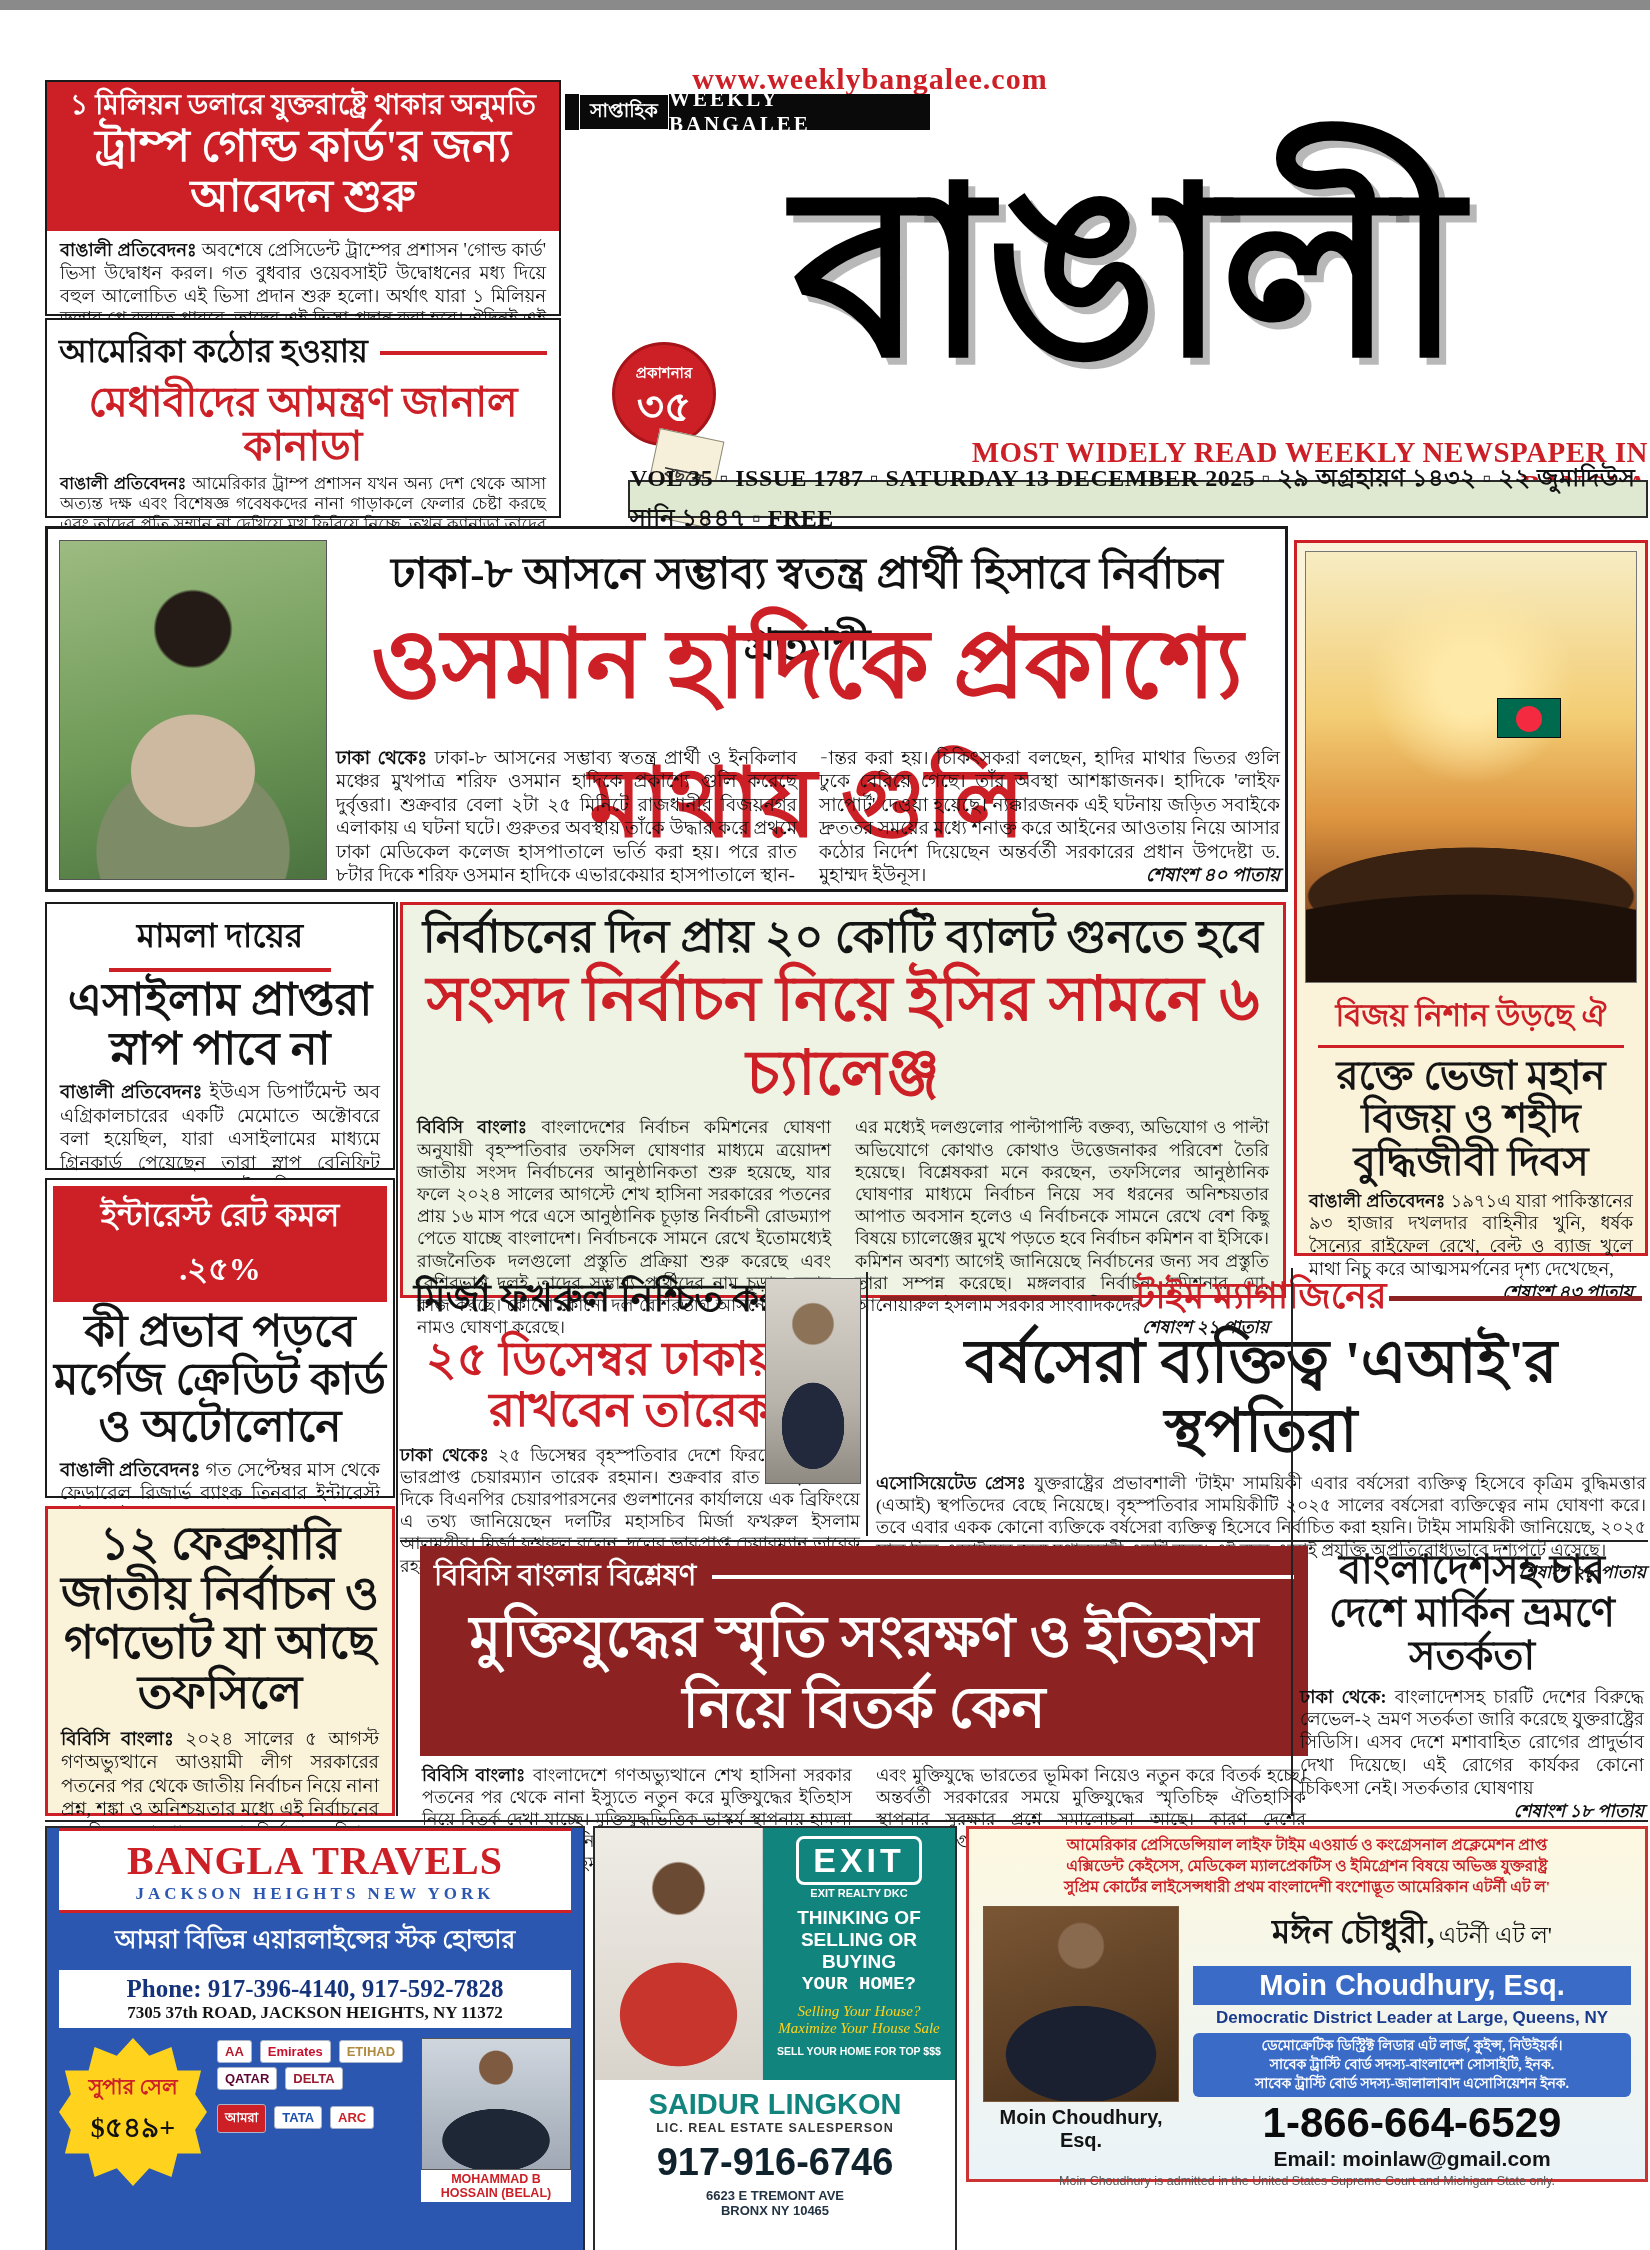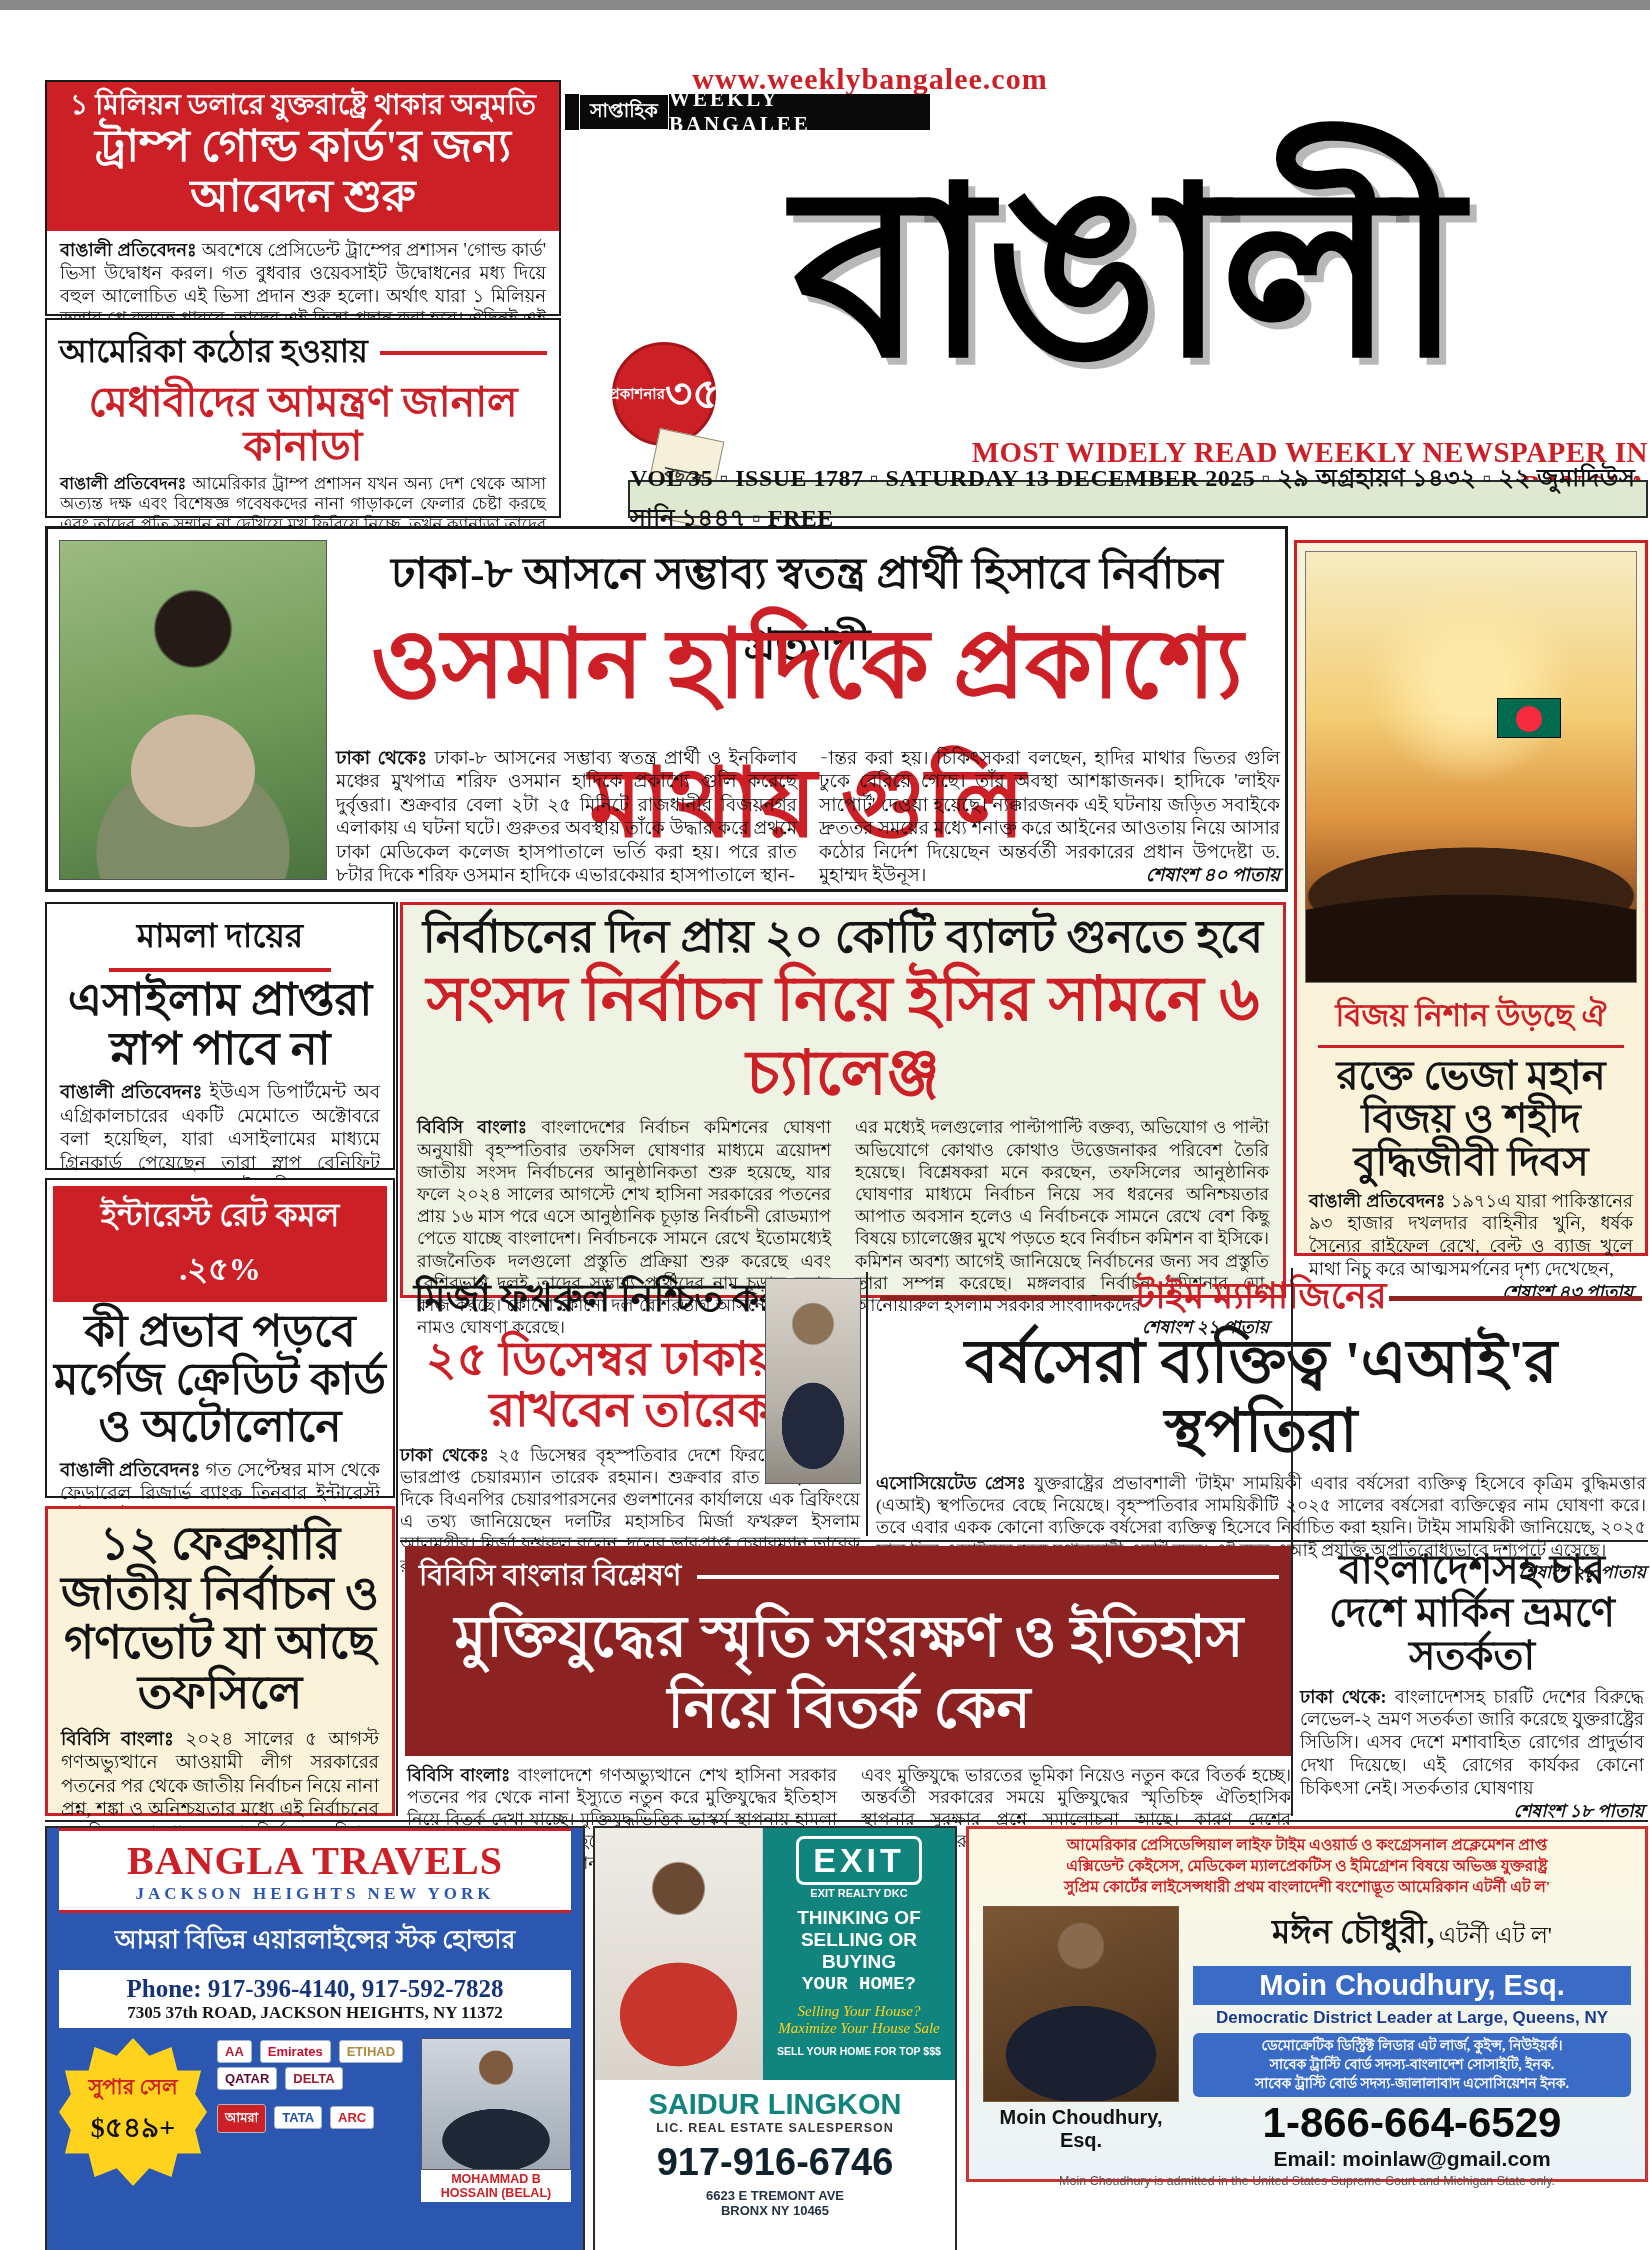--- a/index.html
+++ b/index.html
@@ -31,21 +31,21 @@
   .vline{width:2px;background:#222}
   .hline{height:2px;background:#222}
   
   .website{font-weight:bold;color:var(--red);font-size:30px;letter-spacing:1px;text-align:center}
   .blackbar{background:#0a0a0a;color:#fff;display:flex;align-items:center;justify-content:flex-start;padding:0 14px}
   .saptahik{border:1px solid #fff;padding:1px 10px;font-size:19px;font-weight:bold}
   .wbname{font-size:21px;letter-spacing:3px;font-weight:bold}
   .biglogo{font-weight:bold;font-size:235px;line-height:320px;text-align:center;color:#000;
            text-shadow:7px 7px 0 rgba(0,0,0,.28);letter-spacing:-6px;white-space:nowrap}
   .badge-circle{width:104px;height:104px;border-radius:50%;background:var(--red);color:#fff;
-    display:flex;align-items:center;justify-content:center;border:3px solid #a51419}
+    display:flex;flex-direction:column;align-items:center;justify-content:center;border:3px solid #a51419}
   .badge-circle .t{font-size:15px;font-weight:bold}
   .badge-circle .n{font-size:42px;font-weight:bold;line-height:1}
   .badge-card{width:66px;height:88px;background:#f6efd9;border:1px solid #8a8a76;transform:rotate(12deg);
     display:flex;align-items:center;justify-content:center;font-size:18px;font-weight:bold;color:#333}
   .tagline{color:var(--red);font-weight:bold;font-size:29px;text-align:right;letter-spacing:.5px}
   .volbar{background:var(--barbg);border:2px solid #2a2a2a;display:flex;align-items:center;justify-content:center;
     font-size:24px;font-weight:bold;letter-spacing:.5px;color:#111}
   
   .redbanner{background:var(--red);color:#fff;text-align:center;padding:6px 4px 8px}
   .redbanner .l1{font-size:28px;font-weight:bold;line-height:1.2}
@@ -187,21 +187,21 @@
   <section class="abs" style="left:874px;top:1258px;width:774px;height:268px">
     <div style="display:flex;align-items:center;gap:3px;padding:0 6px">
       <div style="height:5px;background:var(--maroon);flex:1"></div>
       <div class="kick redtxt" style="font-size:36px">টাইম ম্যাগাজিনের</div>
       <div style="height:5px;background:var(--maroon);flex:1"></div>
     </div>
     <div class="hl" style="font-size:60px;line-height:1.15">বর্ষসেরা ব্যক্তিত্ব 'এআই'র স্থপতিরা</div>
     <p class="jbody" style="font-size:17.5px;padding:6px 2px"><b>এসোসিয়েটেড প্রেসঃ</b> <span>যুক্তরাষ্ট্রের প্রভাবশালী 'টাইম' সাময়িকী এবার বর্ষসেরা ব্যক্তিত্ব হিসেবে কৃত্রিম বুদ্ধিমত্তার (এআই) স্থপতিদের বেছে নিয়েছে। বৃহস্পতিবার সাময়িকীটি ২০২৫ সালের বর্ষসেরা ব্যক্তিত্বের নাম ঘোষণা করে। তবে এবার একক কোনো ব্যক্তিকে বর্ষসেরা ব্যক্তিত্ব হিসেবে নির্বাচিত করা হয়নি। টাইম সাময়িকী জানিয়েছে, ২০২৫ সাল ছিল এআইয়ের জন্য যুগান্তকারী একটি বছর। এই বছর এআই প্রযুক্তি অপ্রতিরোধ্যভাবে দৃশ্যপটে এসেছে।</span> <span class="cont">শেষাংশ ২৮ পাতায়</span></p>
   </section>
 
-  <section class="abs" style="left:405px;top:1536px;width:888px;height:268px">
+  <section class="abs" style="left:420px;top:1536px;width:888px;height:268px">
     <div style="background:var(--maroon);color:#fff;padding:6px 14px 12px">
       <div style="display:flex;align-items:center;gap:16px">
         <div style="font-size:29px;font-weight:bold">বিবিসি বাংলার বিশ্লেষণ</div>
         <div style="height:4px;background:#fff;flex:1"></div>
       </div>
       <div class="hl" style="font-size:57px;color:#fff;line-height:1.25">মুক্তিযুদ্ধের স্মৃতি সংরক্ষণ ও ইতিহাস নিয়ে বিতর্ক কেন</div>
     </div>
     <div style="display:flex;gap:24px;padding:8px 2px">
       <p class="jbody" style="flex:1;padding:0;font-size:17.5px"><b>বিবিসি বাংলাঃ</b> <span>বাংলাদেশে গণঅভ্যুত্থানে শেখ হাসিনা সরকার পতনের পর থেকে নানা ইস্যুতে নতুন করে মুক্তিযুদ্ধের ইতিহাস নিয়ে বিতর্ক দেখা যাচ্ছে। মুক্তিযুদ্ধভিত্তিক ভাস্কর্য-স্থাপনায় হামলা থেকে শুরু করে যুদ্ধে নিহতের সংখ্যা, বাংলাদেশের প্রতিষ্ঠাতা রাষ্ট্রপতি শেখ মুজিবুর রহমান</span></p>
       <p class="jbody" style="flex:1;padding:0;font-size:17.5px"><span>এবং মুক্তিযুদ্ধে ভারতের ভূমিকা নিয়েও নতুন করে বিতর্ক হচ্ছে। অন্তর্বর্তী সরকারের সময়ে মুক্তিযুদ্ধের স্মৃতিচিহ্ন ঐতিহাসিক স্থাপনার সুরক্ষার প্রশ্নে সমালোচনা আছে। কারণ দেশের ঐতিহাসিক গুরুত্বপূর্ণ বহু মুক্তিযুদ্ধের ভাস্কর্য ও একাধিক যাদুঘরে হামলা</span> <span class="cont">শেষাংশ ১৪ পাতায়</span></p>

